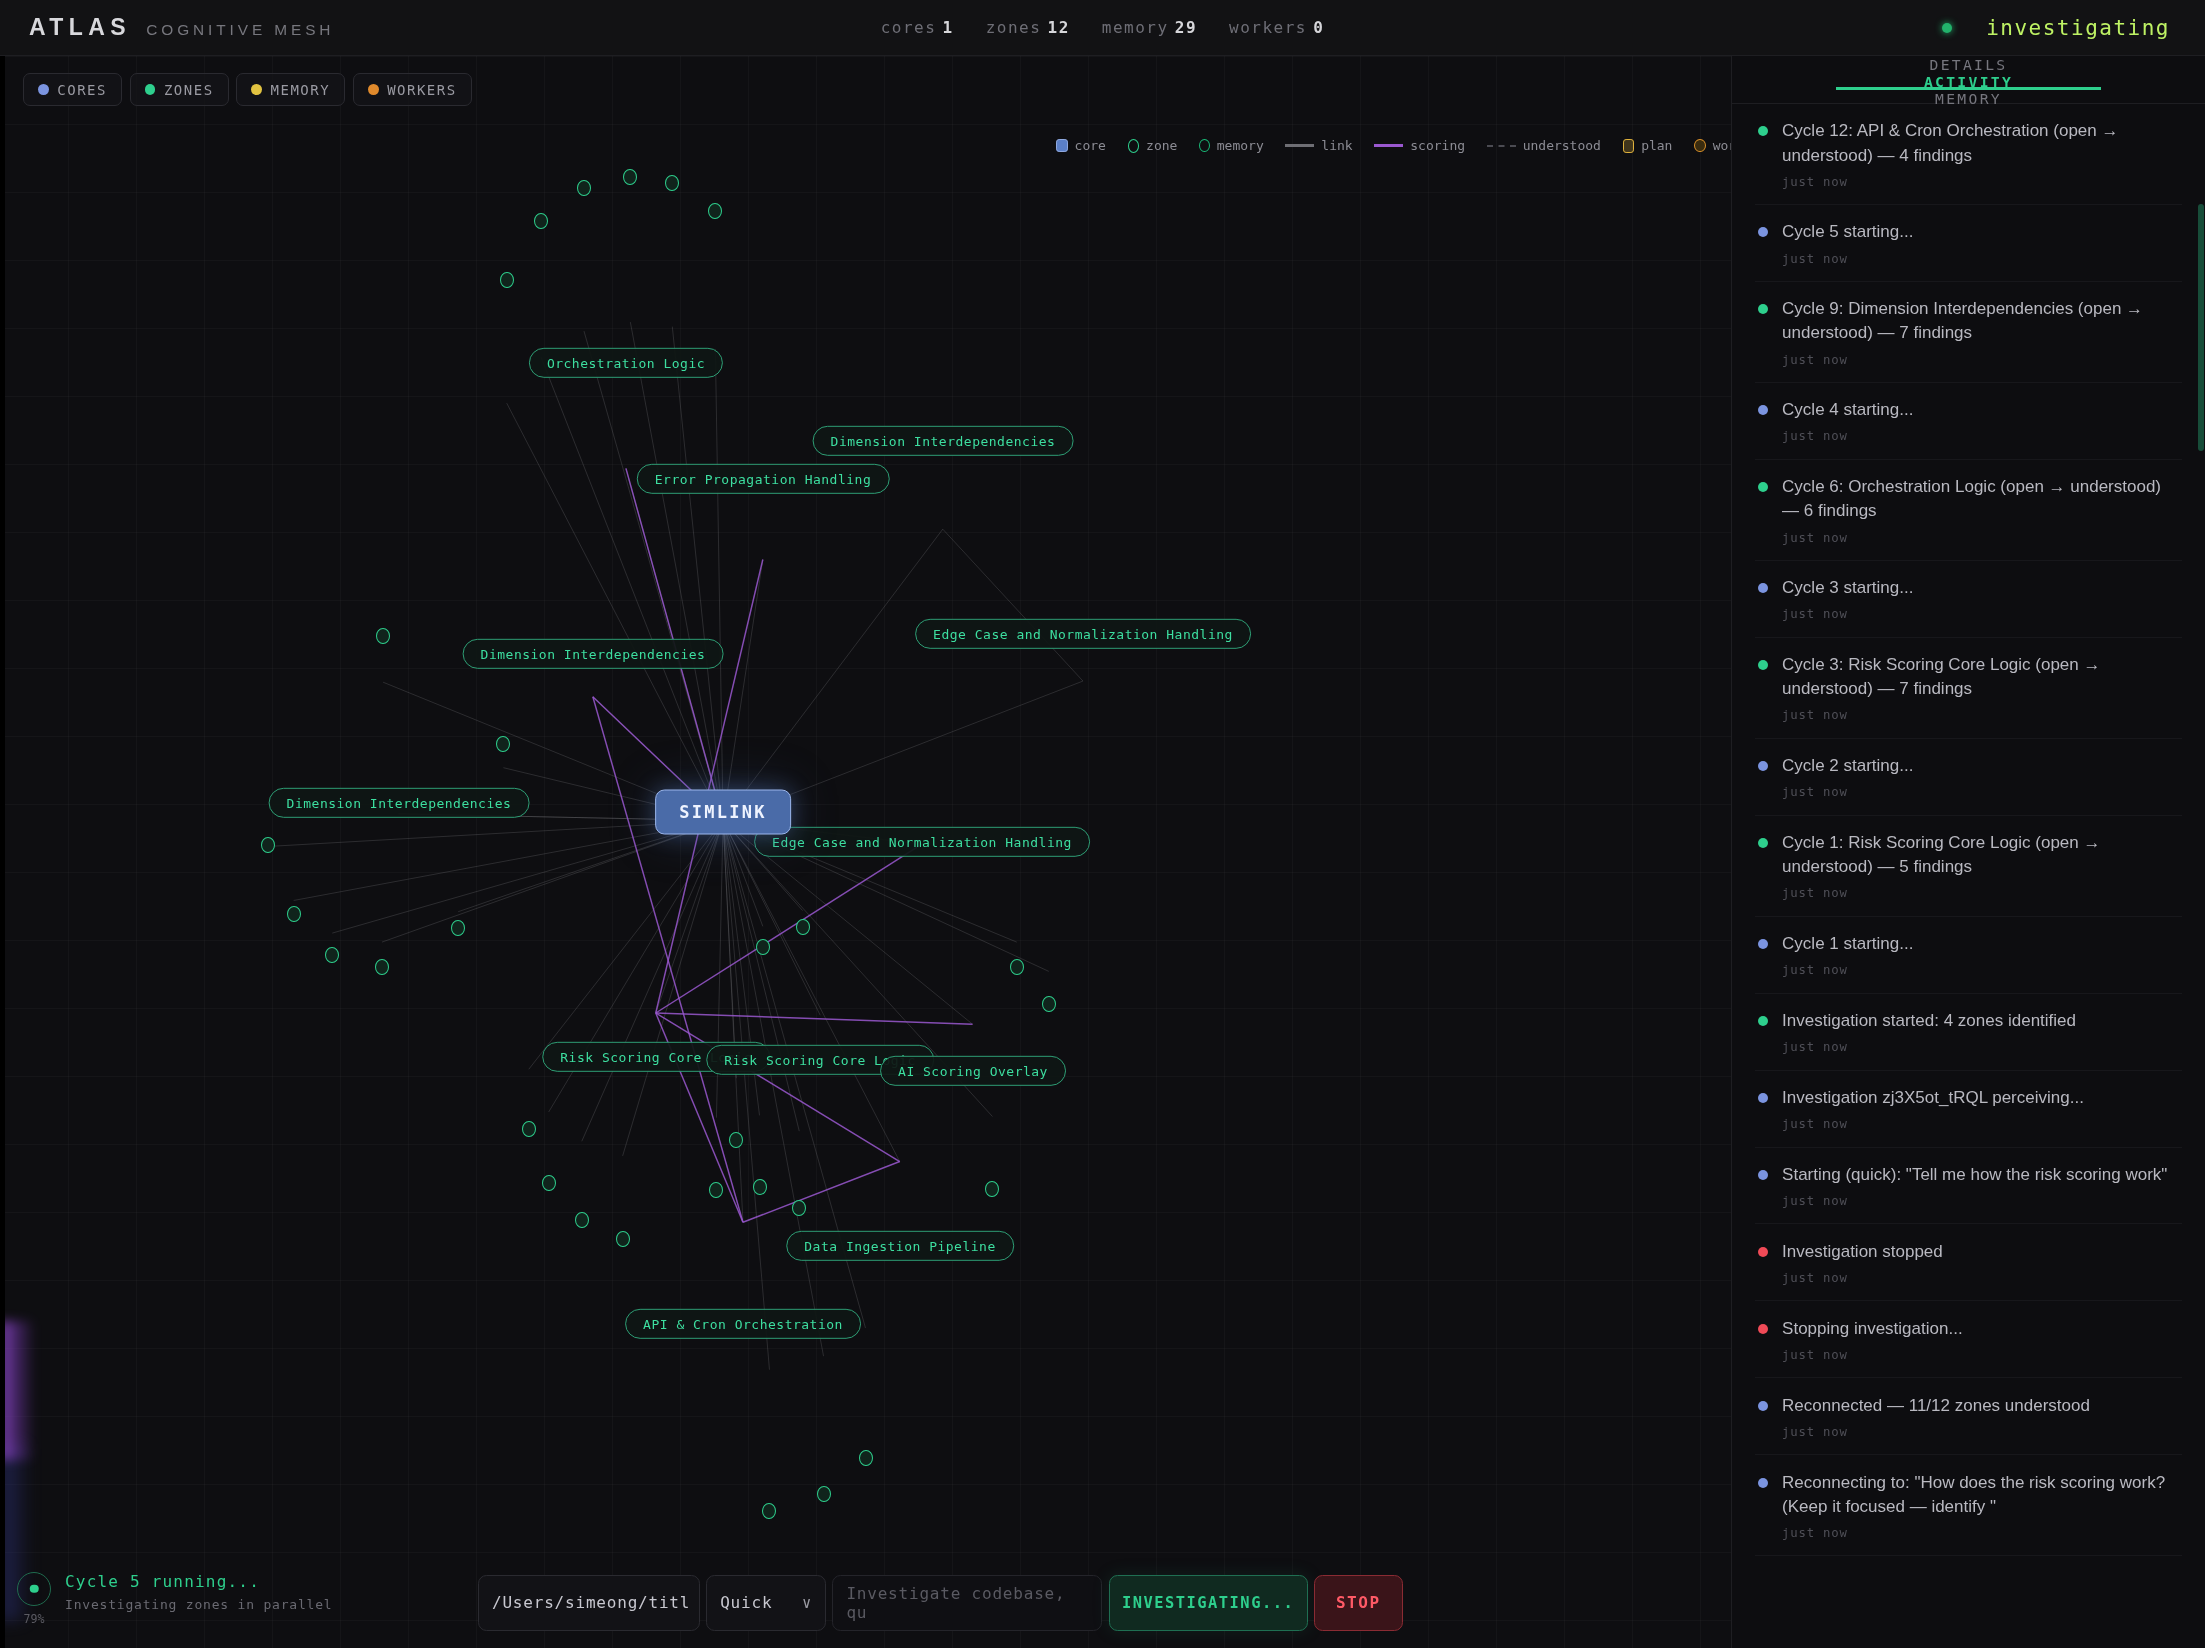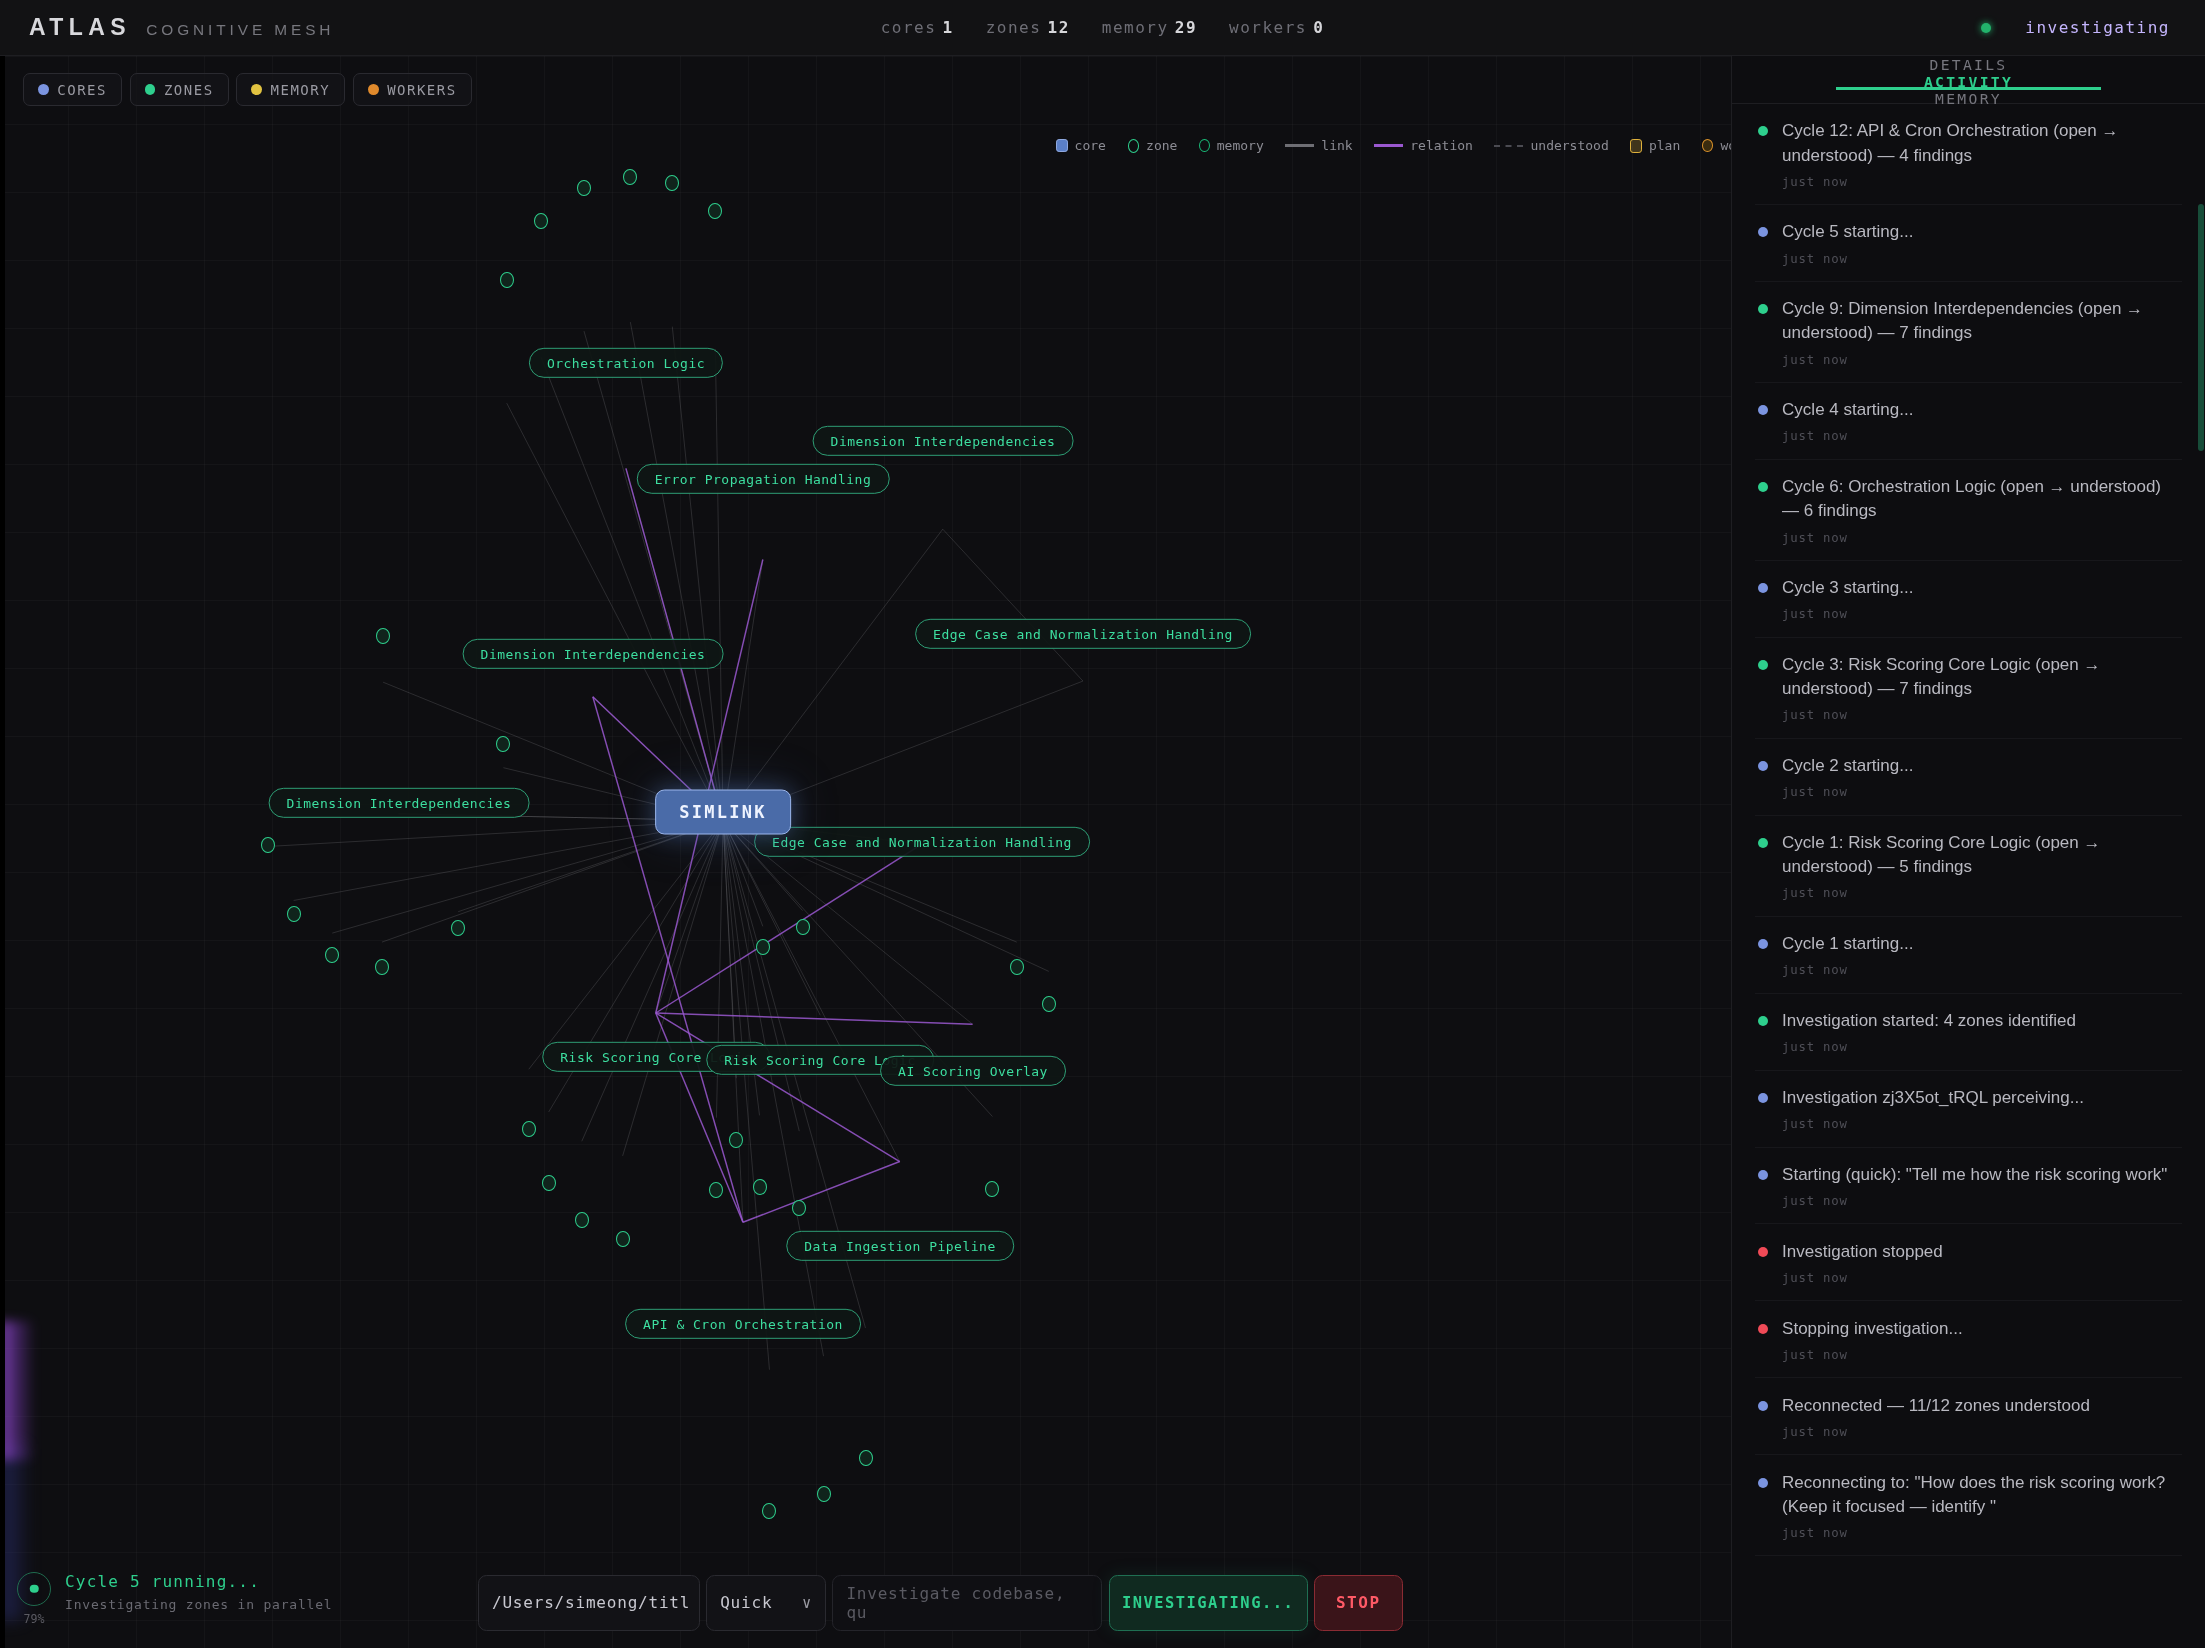--- a/index.html
+++ b/index.html
@@ -18,21 +18,21 @@
     display:flex; align-items:center; z-index:40;
   }
   .brand{ display:flex; align-items:baseline; gap:15.4px; padding-left:29px; }
   .brand-main{ font-family:"Liberation Sans", sans-serif; font-weight:bold; font-size:23px; letter-spacing:5.4px; color:#d8d8dc; }
   .brand-sub{ font-family:"Liberation Sans", sans-serif; font-size:15.4px; letter-spacing:3.9px; color:#77777e; }
   .stats{ position:absolute; left:50%; transform:translateX(-50%); display:flex; gap:32px; }
   .stat{ font-family:"DejaVu Sans Mono", monospace; font-size:16px; color:#6e6e76; letter-spacing:1.5px; }
   .stat b{ color:#d6d6da; font-weight:bold; margin-left:6.2px; }
   .status{ position:absolute; right:35px; display:flex; align-items:center; gap:10px; }
   .status .dot{ width:10px;height:10px;border-radius:50%; background:#22b26b; box-shadow:0 0 7px #22b26b; }
-  .status .txt{ font-size:16px; color:#c4b5fd; letter-spacing:1.5px;margin-left:24px; }
+  .status .txt{ font-size:21px; color:#bef264; letter-spacing:1.5px;margin-left:24px; }
 
   
   .canvas{
     position:absolute; left:0; top:56px; width:1731px; height:1593px;
     background:#0e0e11;
     background-image:
       linear-gradient(#ffffff07 0.8px, transparent 0.8px),
       linear-gradient(90deg, #ffffff07 0.8px, transparent 0.8px);
     background-size:68px 68px;
     overflow:hidden;
@@ -202,21 +202,21 @@
         <div class="lg">
           <span class="sw-mem"></span>
           <span>memory</span>
         </div>
         <div class="lg">
           <span class="ln"></span>
           <span>link</span>
         </div>
         <div class="lg">
           <span class="ln-rel"></span>
-          <span>relation</span>
+          <span>scoring</span>
         </div>
         <div class="lg">
           <span class="ln-sim"></span>
           <span>understood</span>
         </div>
         <div class="lg">
           <span class="sw-plan"></span>
           <span>plan</span>
         </div>
         <div class="lg">

